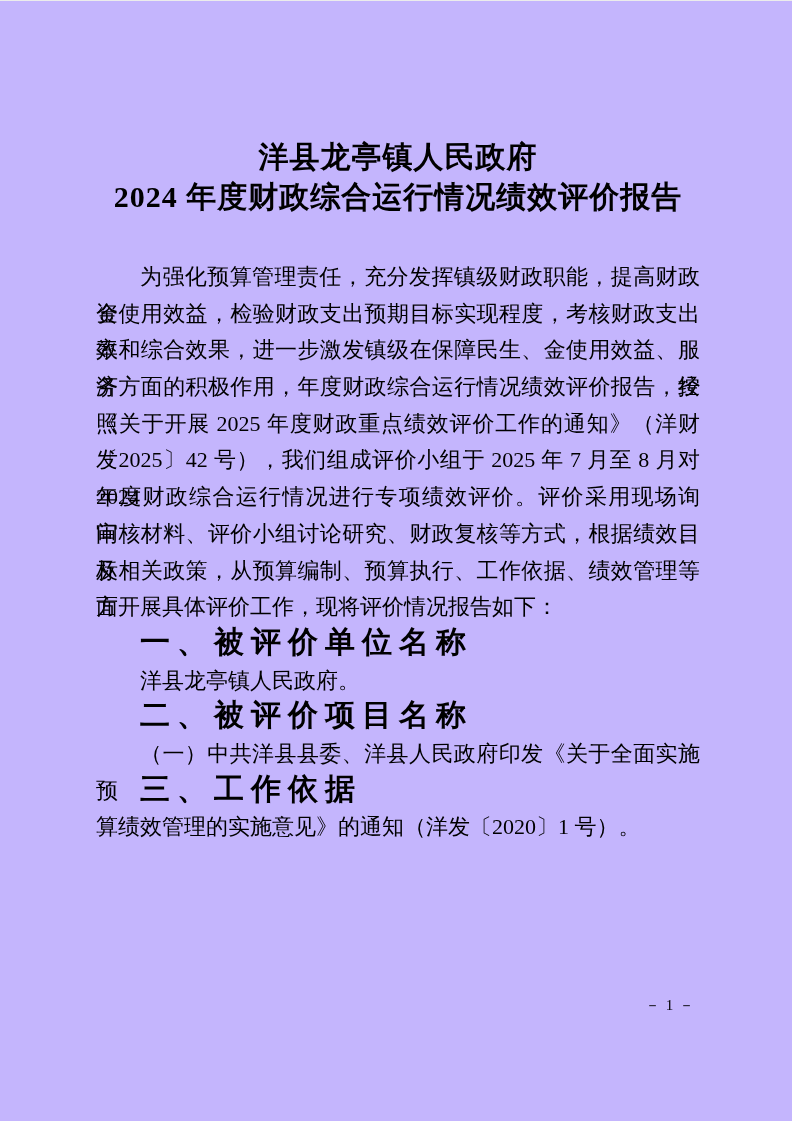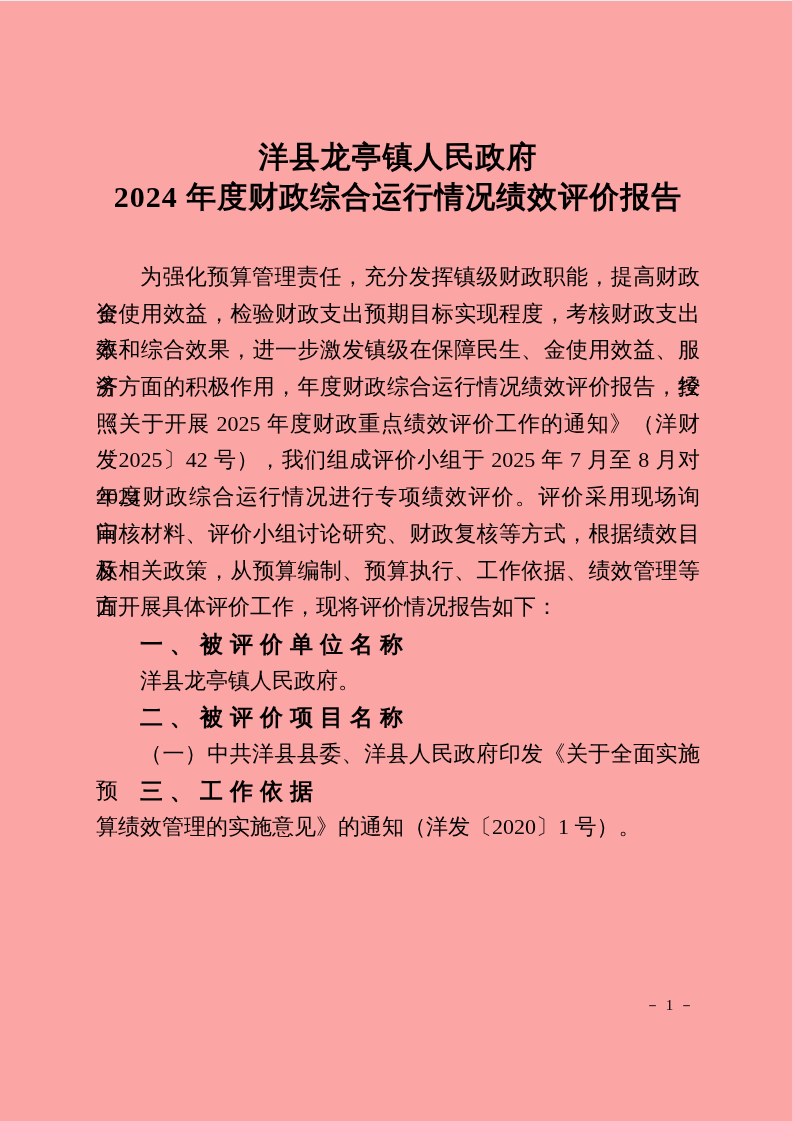--- a/index.html
+++ b/index.html
@@ -4,21 +4,21 @@
 <style>
   html, body {
     margin: 0;
     padding: 0;
     background: #ffffff;
   }
   .page {
     position: relative;
     width: 792px;
     height: 1121px;
-    background: #fca5a5;
+    background: #c4b5fd;
     border-top: 1px solid #ececec;
     overflow: hidden;
     color: #000000;
   }
   .title-block {
     position: absolute;
     top: 136px;
     left: 96px;
     width: 604px;
     text-align: center;
@@ -45,23 +45,23 @@
   }
   .line.indent {
     text-indent: 44px;
   }
   .line.j {
     white-space: normal;
     text-align: justify;
     text-align-last: justify;
   }
   .line.heading {
-    font-family: Liberation Sans, sans-serif;
+    font-family: Liberation Mono, monospace;
     font-weight: bold;
-    font-size: 23px;
+    font-size: 30px;
     letter-spacing: 7px;
   }
   .page-number {
     position: absolute;
     top: 995px;
     left: 640px;
     width: 60px;
     font-family: "Liberation Serif", "DejaVu Serif", serif;
     font-size: 15px;
     letter-spacing: 1px;

